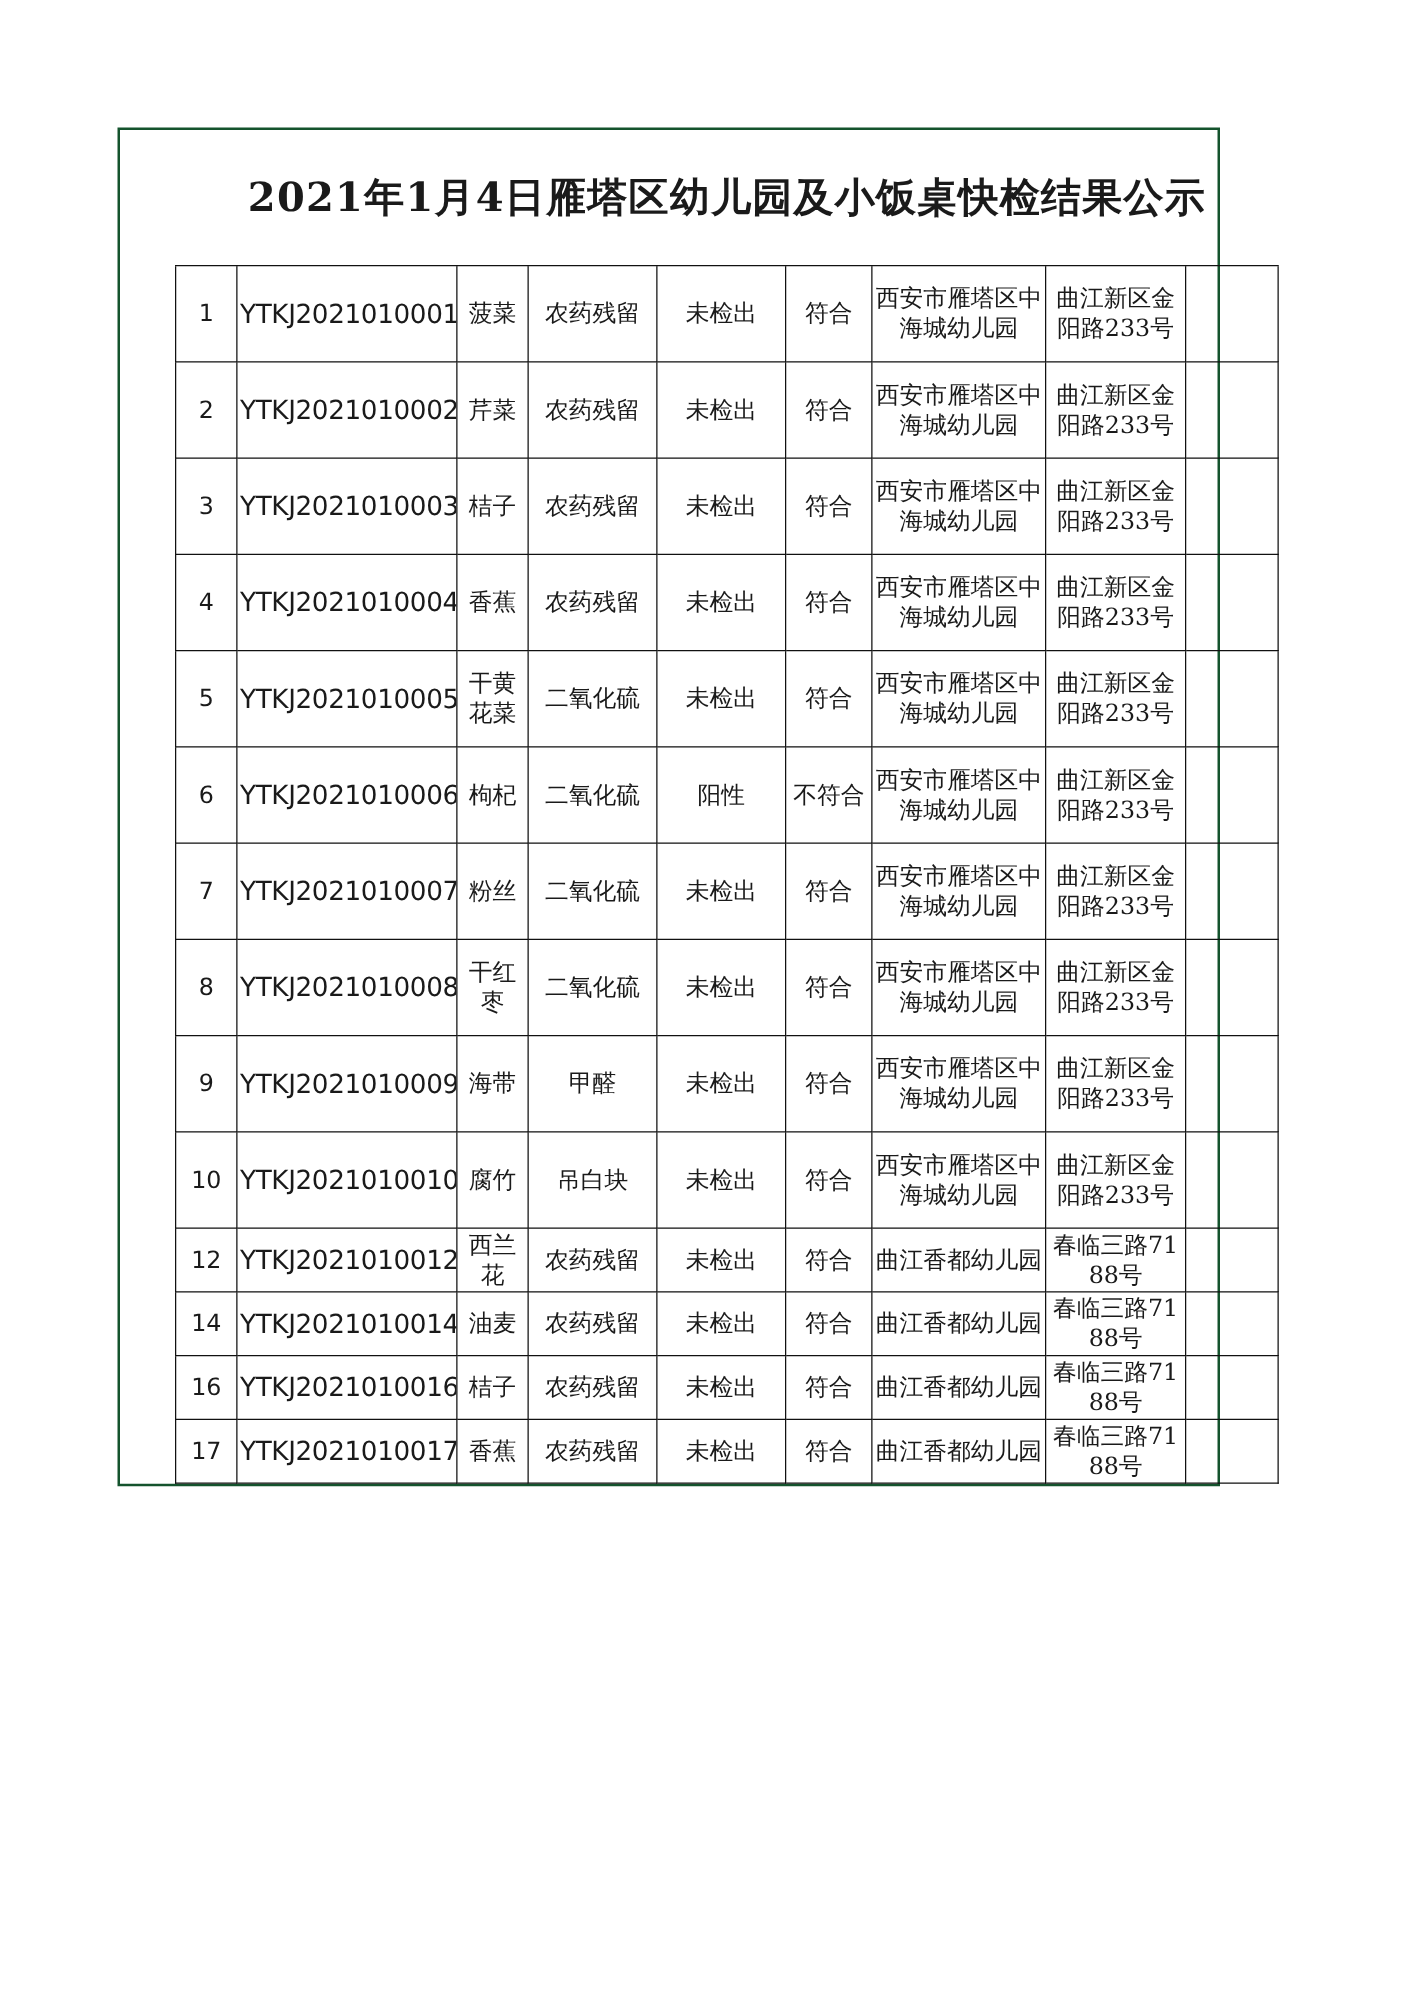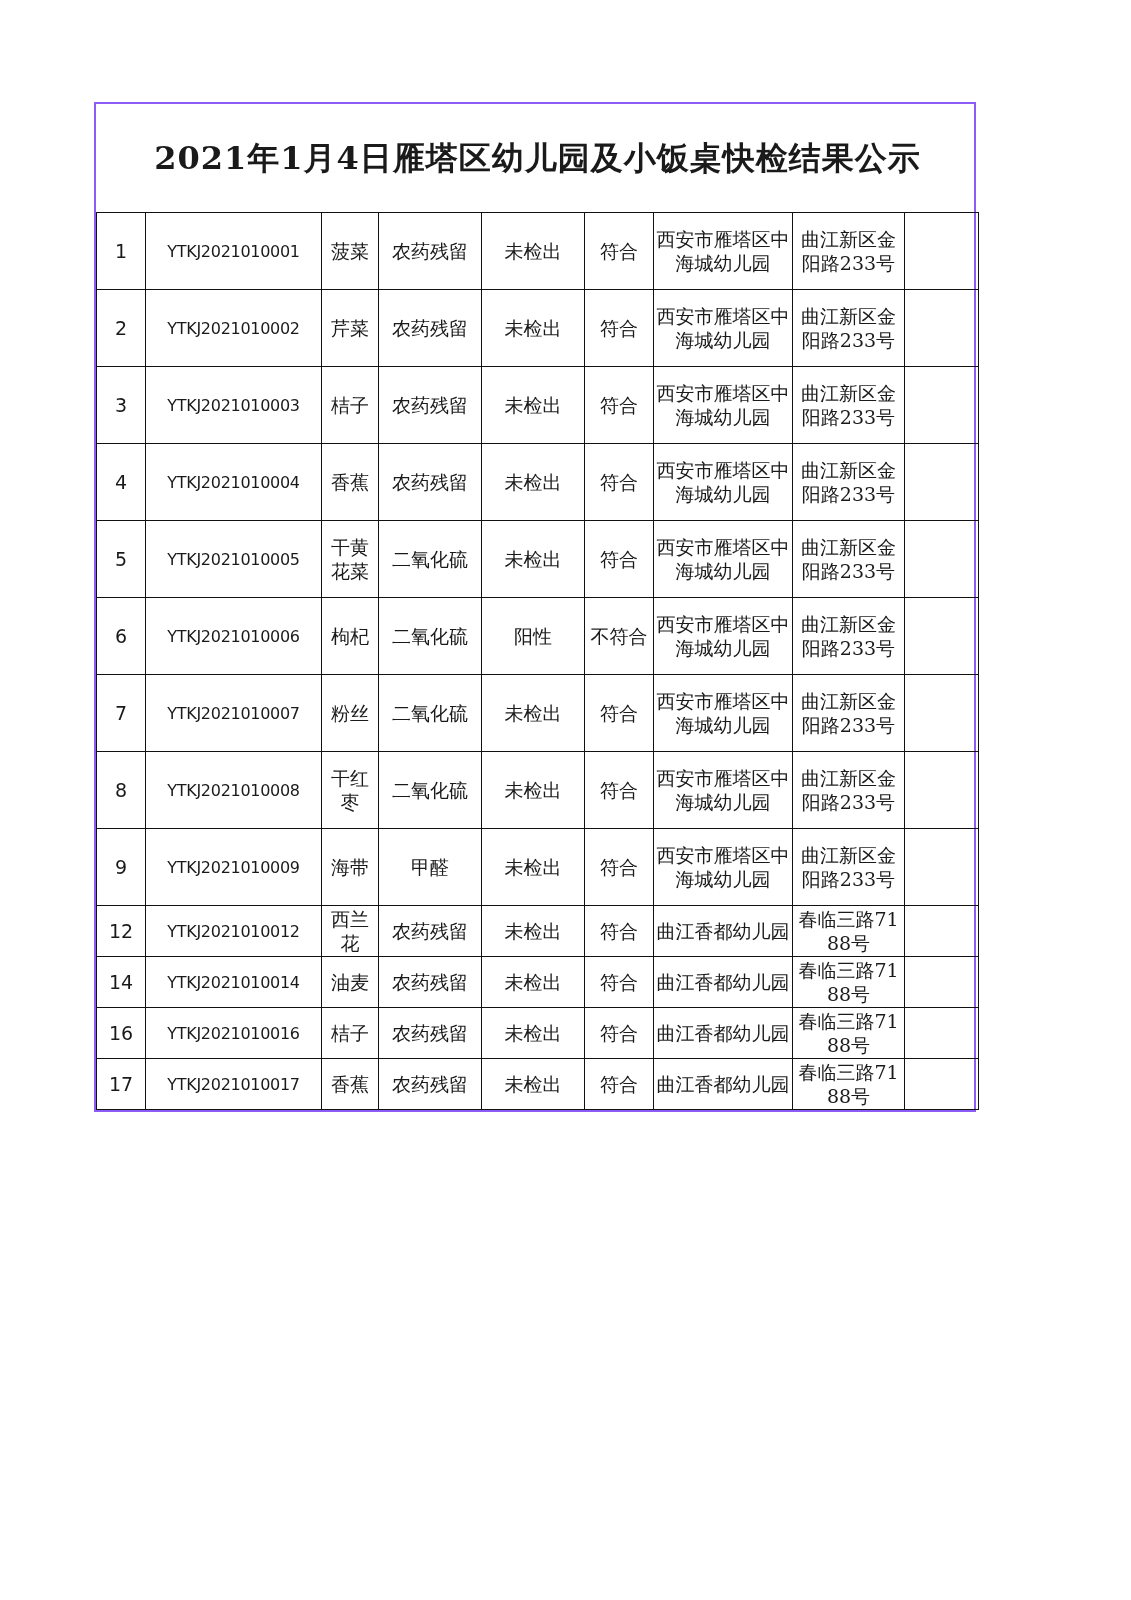--- a/index.html
+++ b/index.html
@@ -1,29 +1,29 @@
 <!DOCTYPE html>
 <html><head>
 <meta charset="utf-8">
 <style>
   html, body { margin: 0; padding: 0; background: #ffffff; }
   body { width: 1131px; height: 1600px; position: relative; overflow: hidden;
          font-family: "DejaVu Serif", "Liberation Serif", serif; color: #1a1a1a; }
   #sheet { position: absolute; left: 94px; top: 102px; width: 882px;
-           border: 2px solid #8b5cf6; box-sizing: border-box; }
+           border: 2px solid #14532d; box-sizing: border-box; padding-left: 44px; }
   table { border-collapse: collapse; width: 100%; table-layout: fixed; }
   td, th { border: 1.5px solid #111; text-align: center; vertical-align: middle;
            padding: 0 2px; font-weight: normal; line-height: 25px; overflow: hidden; }
   .title-row td { height: 108px; font-size: 32px; font-weight: bold; letter-spacing: 1px;
                   border-top: none; border-left: none; border-right: none; }
   .head-row th { height: 52px; font-size: 19px; line-height: 24px; }
   .row-tall td { height: 76px; }
   .row-short td { height: 50px; }
   td { font-size: 19px; }
-  td.mono { font-family: "DejaVu Sans", "Liberation Sans", sans-serif; font-size: 16px; letter-spacing: -0.3px; }
+  td.mono { font-family: "DejaVu Sans", "Liberation Sans", sans-serif; font-size: 21px; letter-spacing: -0.3px; }
   td.num { font-family: "DejaVu Sans", "Liberation Sans", sans-serif; font-size: 19px; }
   td.wrap { line-height: 24px; word-break: break-all; }
 </style>
 </head>
 <body>
 
 <div id="sheet">
   <table>
     <colgroup>
       <col style="width:49px">
@@ -134,20 +134,31 @@
     <td class="num">9</td>
     <td class="mono">YTKJ2021010009</td>
     <td class="wrap">海带</td>
     <td>甲醛</td>
     <td>未检出</td>
     <td class="wrap">符合</td>
     <td class="wrap">西安市雁塔区中海城幼儿园</td>
     <td class="wrap">曲江新区金阳路233号</td>
     <td></td>
   </tr>
+        <tr class="row-tall">
+    <td class="num">10</td>
+    <td class="mono">YTKJ2021010010</td>
+    <td class="wrap">腐竹</td>
+    <td>吊白块</td>
+    <td>未检出</td>
+    <td class="wrap">符合</td>
+    <td class="wrap">西安市雁塔区中海城幼儿园</td>
+    <td class="wrap">曲江新区金阳路233号</td>
+    <td></td>
+  </tr>
         <tr class="row-short">
     <td class="num">12</td>
     <td class="mono">YTKJ2021010012</td>
     <td class="wrap">西兰花</td>
     <td>农药残留</td>
     <td>未检出</td>
     <td class="wrap">符合</td>
     <td class="wrap">曲江香都幼儿园</td>
     <td class="wrap">春临三路7188号</td>
     <td></td>

